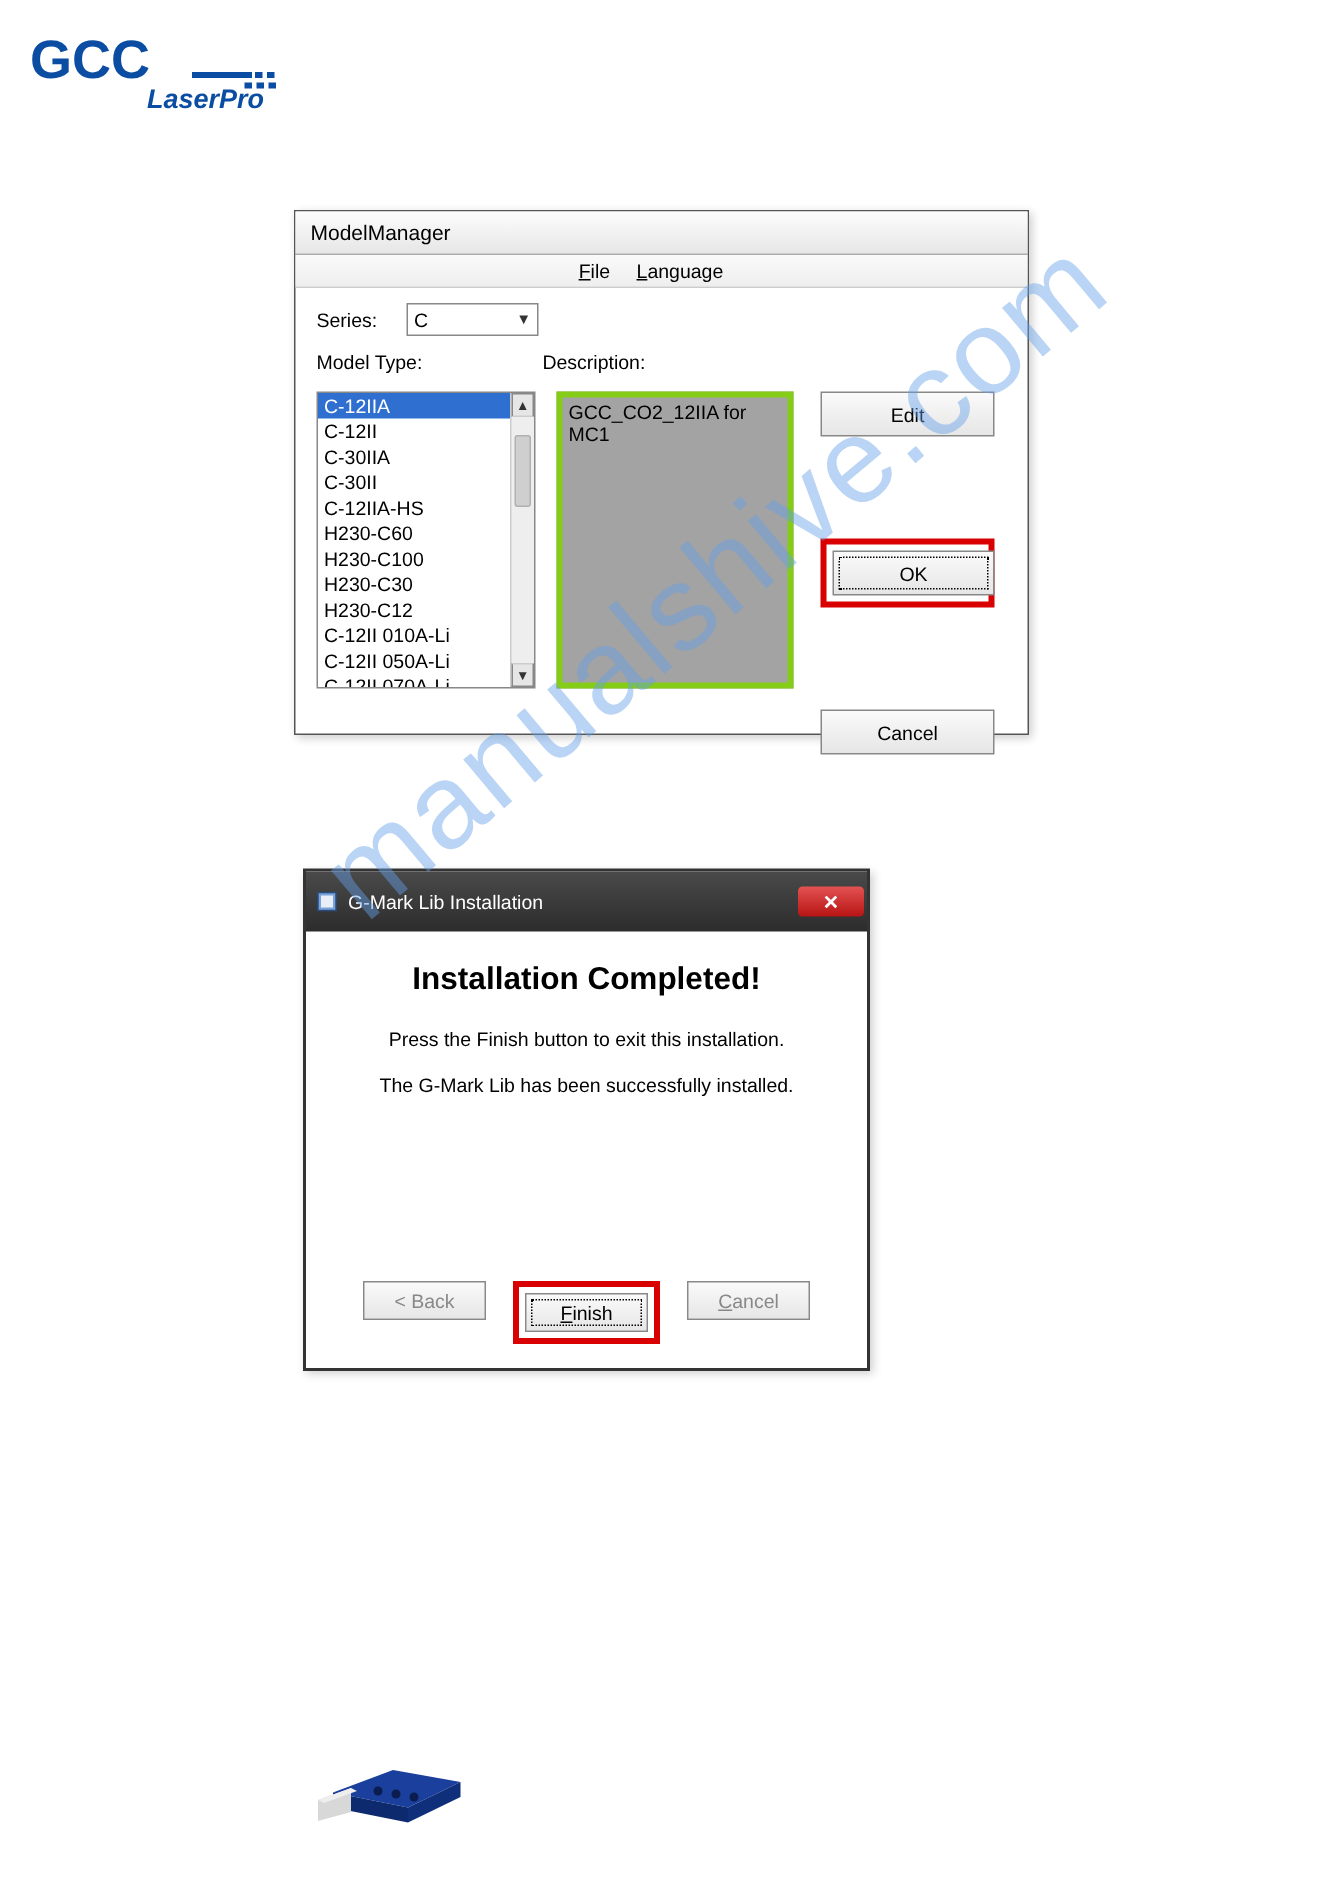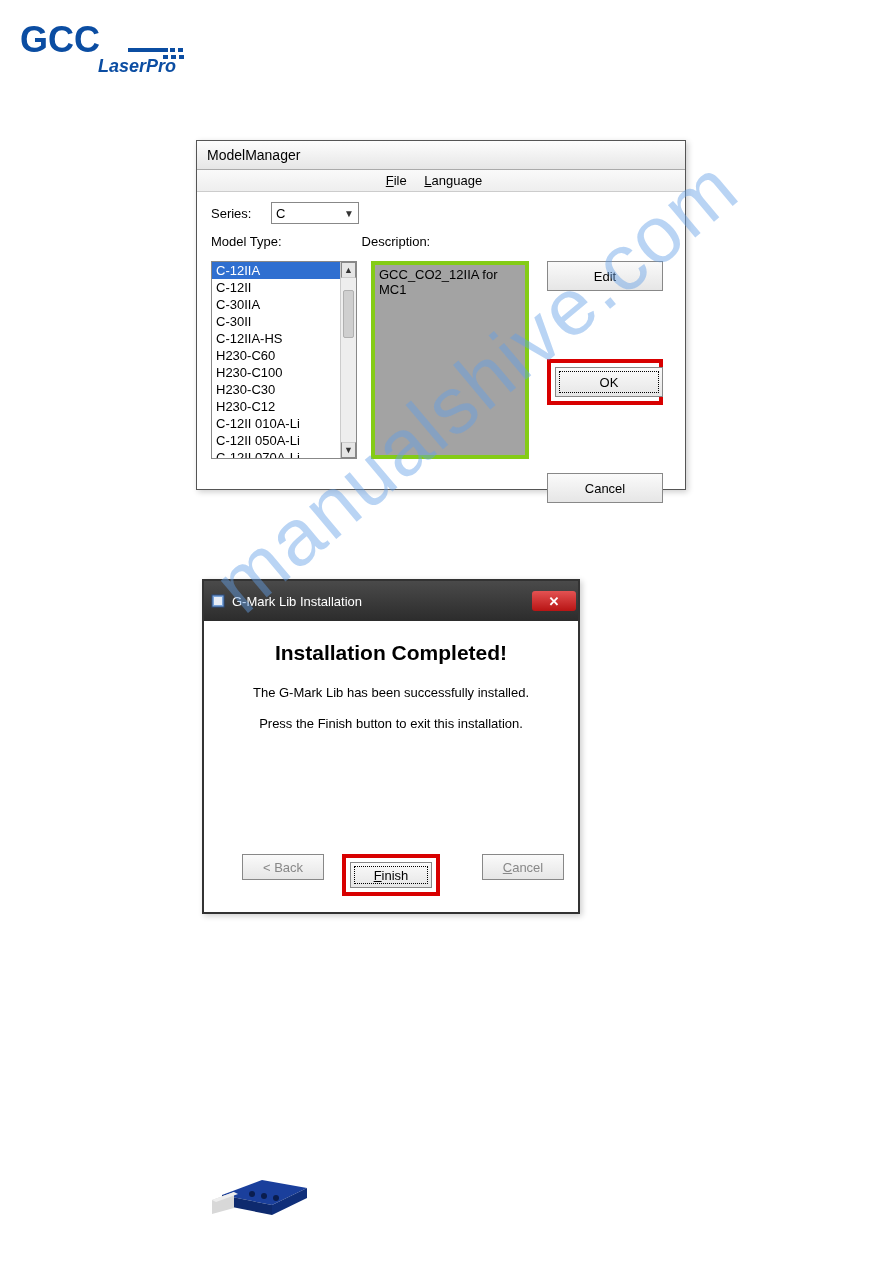--- a/index.html
+++ b/index.html
@@ -116,21 +116,21 @@
     font-weight:bold; font-size:13px;
   }
   .installer .body { padding:20px 18px 0; text-align:center; }
   .installer .body h2 { font-size:21px; font-weight:bold; margin-bottom:20px; }
   .installer .body p { font-size:13px; margin-bottom:16px; }
   .installer .btnrow {
     position:absolute; bottom:16px; left:0; right:0;
     display:flex; justify-content:center; gap:18px;
   }
   .installer .btnrow .btn { width:82px; height:26px; }
-  .installer .btnrow .btn.disabled { color:#888;margin-left:24px; }
+  .installer .btnrow .btn.disabled { color:#888; }
   .installer .btnrow .highlight-red-wrap .btn { width:82px; }
 
   
   .product-thumb {
     position:absolute; left:212px; top:1150px; width:110px; height:70px;
   }
 </style>
 </head>
 <body>
 
@@ -208,22 +208,22 @@
   <div class="titlebar">
     <svg class="ticon" viewBox="0 0 16 16">
       <rect x="2" y="2" width="12" height="12" fill="#7aa3d8" stroke="#2a4d80"></rect>
       <rect x="4" y="4" width="8" height="8" fill="#e8eef7"></rect>
     </svg>
     <span class="tlabel">G-Mark Lib Installation</span>
     <div class="close">✕</div>
   </div>
   <div class="body">
     <h2>Installation Completed!</h2>
+    <p>Press the Finish button to exit this installation.</p>
     <p>The G-Mark Lib has been successfully installed.</p>
-    <p>Press the Finish button to exit this installation.</p>
   </div>
   <div class="btnrow">
     <div class="btn disabled">&lt; Back</div>
     <div class="highlight-red-wrap">
       <div class="btn dotted-inner"><u>F</u>inish</div>
     </div>
     <div class="btn disabled"><u>C</u>ancel</div>
   </div>
 </div>
 

